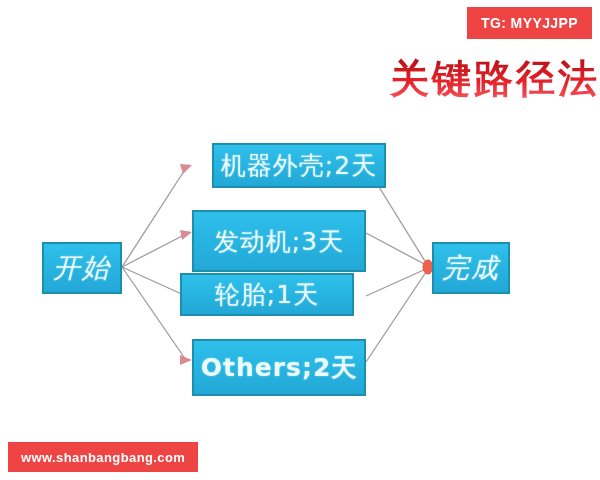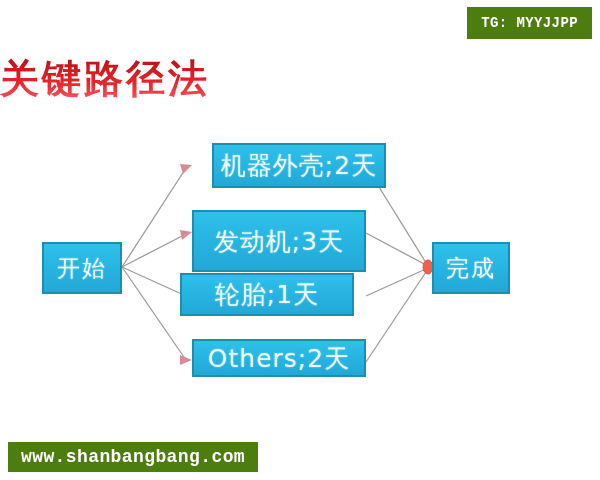--- a/index.html
+++ b/index.html
@@ -12,53 +12,53 @@
     width: 600px;
     height: 480px;
     background: #ffffff;
     overflow: hidden;
     font-family: "DejaVu Sans", "Liberation Sans", sans-serif;
   }
 
   
   .watermark {
     position: absolute;
-    background: #4d7c0f;
+    background: #ef4444;
     color: #ffffff;
-    font-family: Liberation Mono, monospace;
+    font-family: Liberation Sans, sans-serif;
     display: flex;
     align-items: center;
     justify-content: center;
     letter-spacing: 0.4px;
     white-space: nowrap;
   }
   #wm-top {
     right: 8px;
     top: 7px;
     height: 32px;
     padding: 0 14px;
     font-size: 14px;
     font-weight: 700;
   }
   #wm-bottom {
     left: 8px;
     bottom: 8px;
     height: 30px;
     padding: 0 13px;
-    font-size: 18px;
+    font-size: 13px;
     font-weight: 600;
   }
 
   
   #title {
     position: absolute;
     left: 0;
     top: 58px;
     width: 600px;
-    text-align: left;
+    text-align: right;
     font-family: "DejaVu Sans", "Liberation Sans", sans-serif;
     font-size: 39px;
     font-weight: 700;
     letter-spacing: 3px;
     line-height: 1.1;
     background: linear-gradient(180deg, #b51218 0%, #cf1b20 28%, #e8242c 58%, #f04a52 88%, #e8646c 100%);
     -webkit-background-clip: text;
     background-clip: text;
     color: transparent;
     -webkit-text-fill-color: transparent;
@@ -93,34 +93,35 @@
     background: linear-gradient(180deg, #2fc0ea 0%, #27b5e2 45%, #23a8d6 100%);
     border: 2px solid #1c8fae;
     display: flex;
     align-items: center;
     justify-content: center;
     color: #eafcff;
     text-shadow: 0 0 2px rgba(255,255,255,0.55);
     white-space: nowrap;
   }
   .node-end {
-    font-size: 23px;
+    font-size: 27px;
     letter-spacing: 2px;
+    font-style: italic;
   }
   .node-task {
     font-size: 25px;
     letter-spacing: 1px;
   }
 
   #node-start { left: 42px;  top: 242px; width: 80px;  height: 52px; }
   #node-end   { left: 432px; top: 242px; width: 78px;  height: 52px; }
   #node-t0    { left: 192px; top: 143px; width: 174px; height: 45px; margin-left: 20px; }
   #node-t1    { left: 192px; top: 210px; width: 174px; height: 62px; }
   #node-t2    { left: 180px; top: 273px; width: 174px; height: 43px; }
-  #node-t3    { left: 192px; top: 339px; width: 174px; height: 38px; }
+  #node-t3    { left: 192px; top: 339px; width: 174px; height: 57px; font-weight: bold; }
 </style>
 </head>
 <body>
 
 <div id="canvas">
 
   <svg id="links" viewBox="0 0 600 480" xmlns="http://www.w3.org/2000/svg">
 
     <line class="link-line" x1="122" y1="267" x2="186" y2="168"></line>
     <line class="link-line" x1="122" y1="267" x2="186" y2="234"></line>

